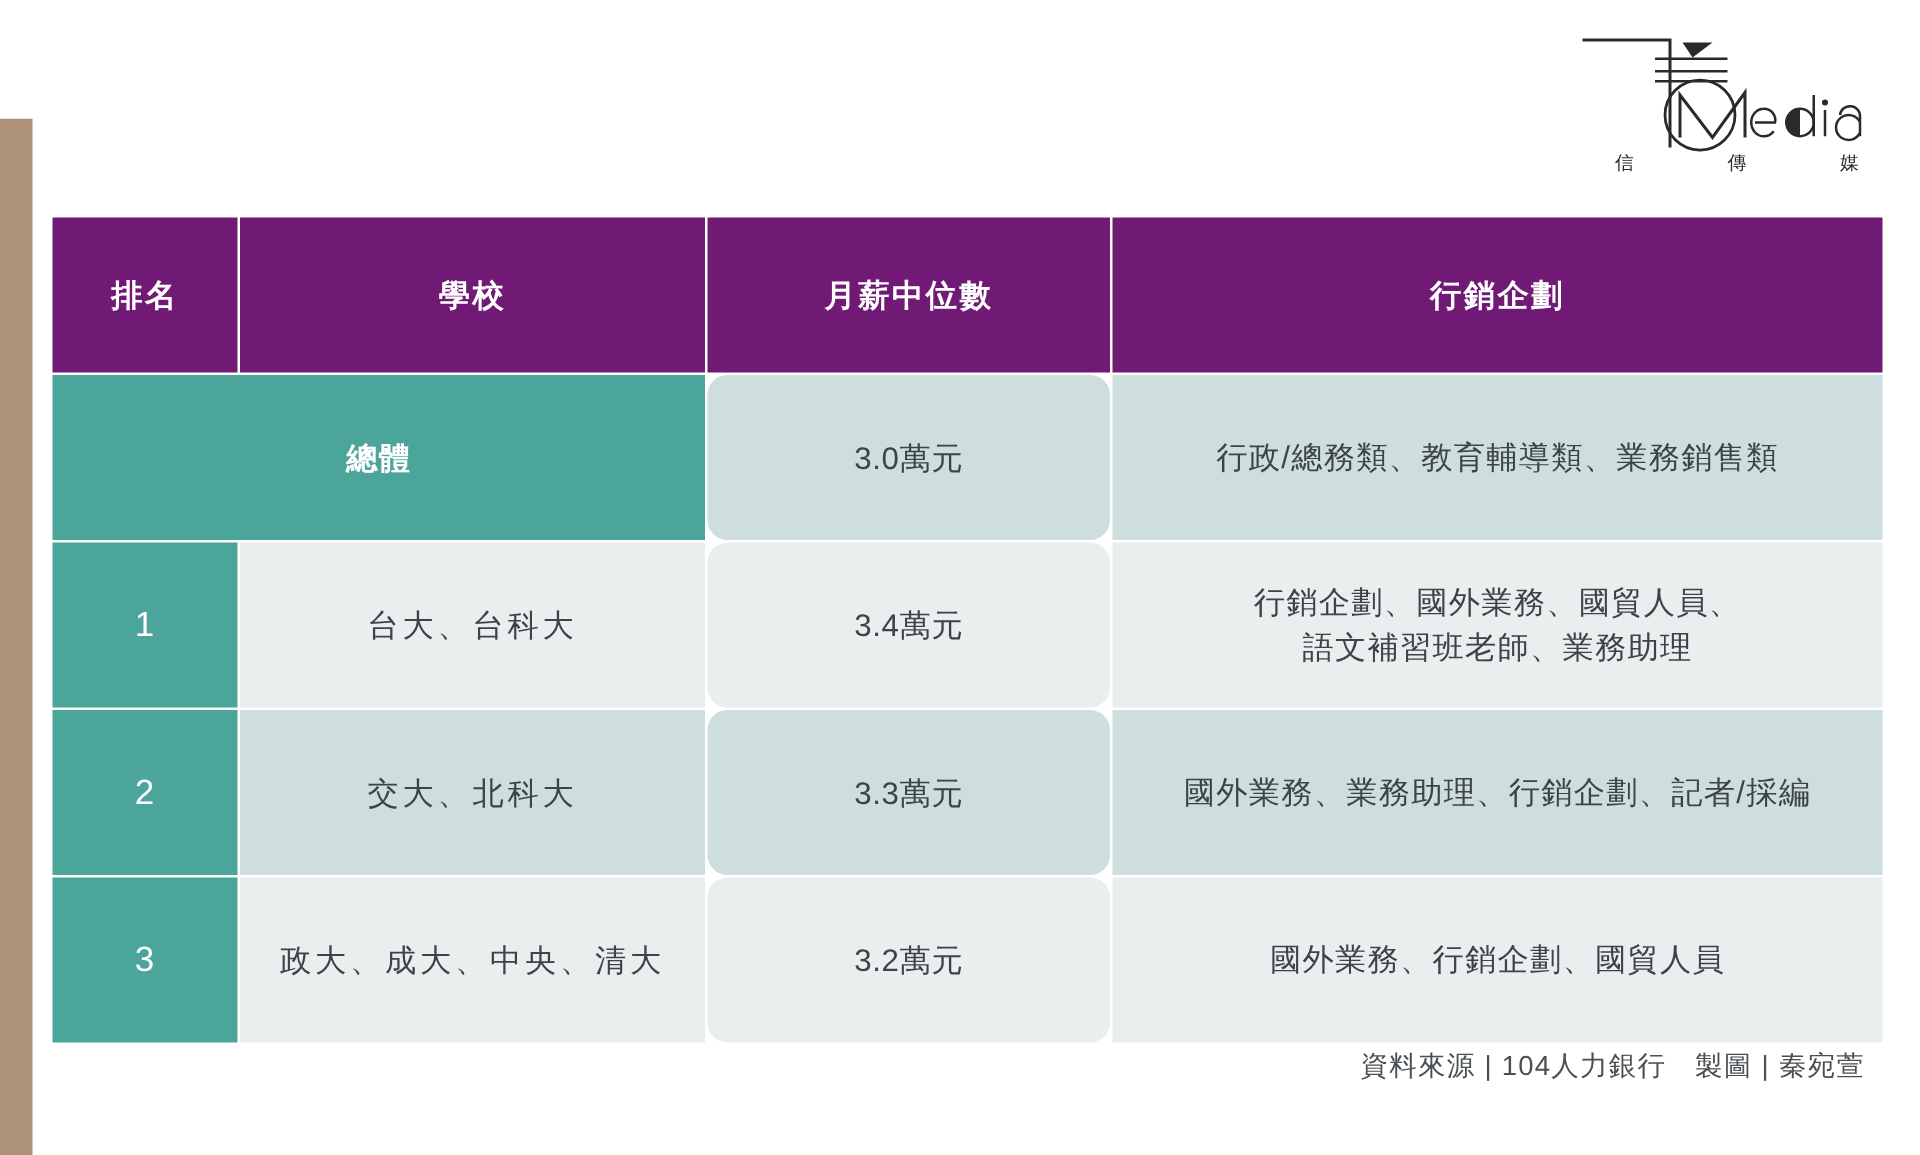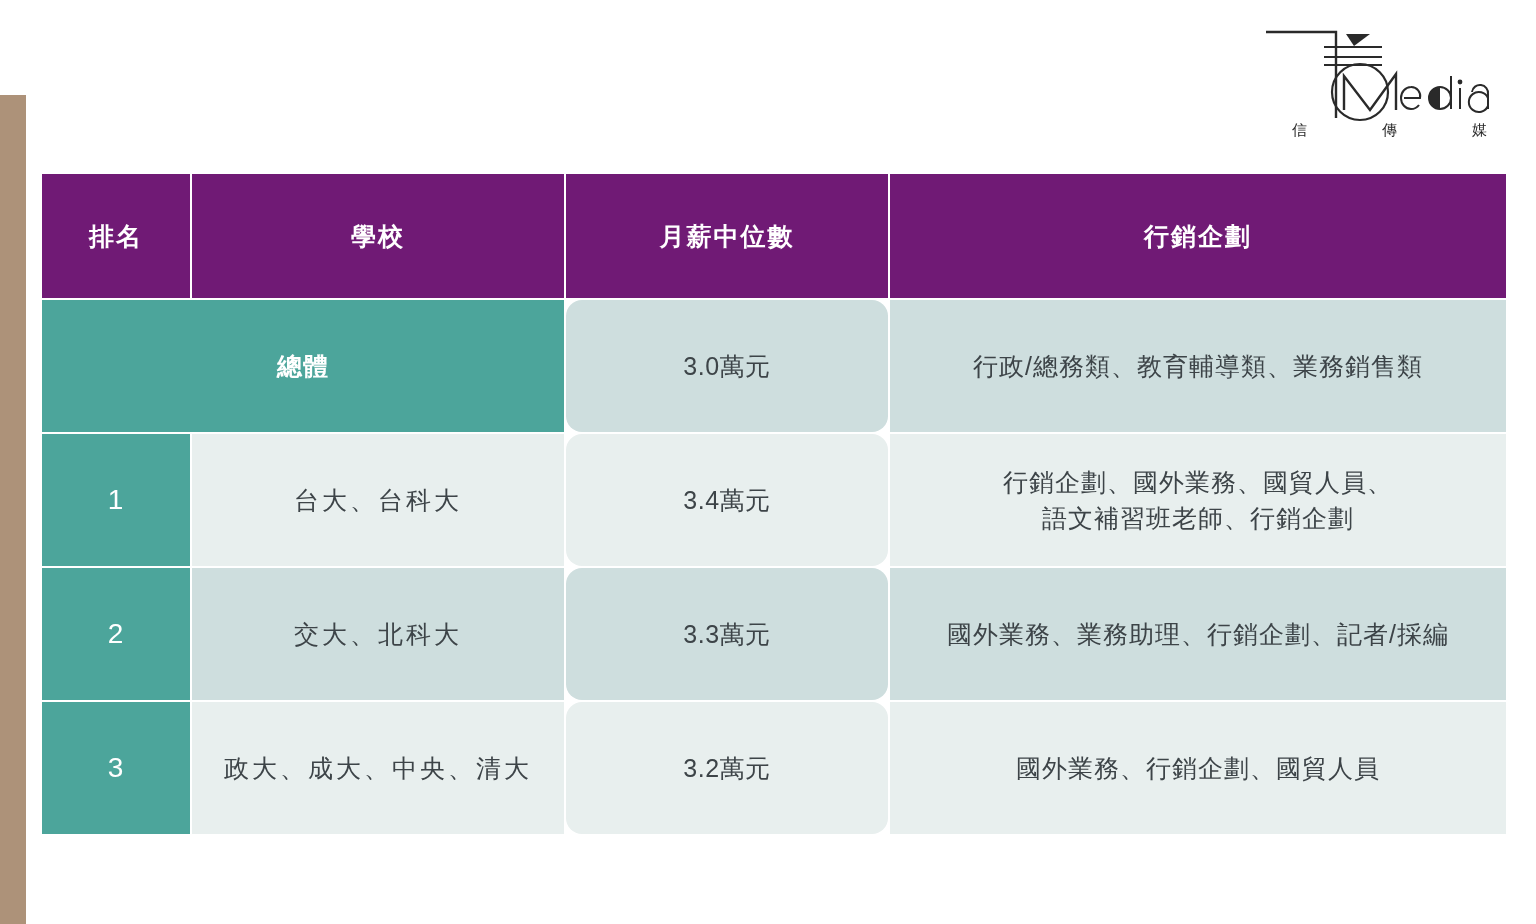--- a/index.html
+++ b/index.html
@@ -214,21 +214,21 @@
           <td class="fill-dark sal-cell">3.0萬元</td>
           <td class="fill-dark job-cell">行政/總務類、教育輔導類、業務銷售類</td>
         </tr>
 
         <tr>
           <td class="rank-cell">1</td>
           <td class="fill-light school-cell">台大、台科大</td>
           <td class="fill-light sal-cell">3.4萬元</td>
           <td class="fill-light job-cell">
             <div>行銷企劃、國外業務、國貿人員、</div>
-            <div>語文補習班老師、行銷企劃</div>
+            <div>語文補習班老師、業務助理</div>
           </td>
         </tr>
 
         <tr>
           <td class="rank-cell">2</td>
           <td class="fill-dark school-cell">交大、北科大</td>
           <td class="fill-dark sal-cell">3.3萬元</td>
           <td class="fill-dark job-cell">
             <div>國外業務、業務助理、行銷企劃、記者/採編</div>
           </td>
@@ -240,14 +240,15 @@
           <td class="fill-light sal-cell">3.2萬元</td>
           <td class="fill-light job-cell">
             <div>國外業務、行銷企劃、國貿人員</div>
           </td>
         </tr>
 
       </tbody>
     </table>
   </div>
 
+  <div class="footer">資料來源 | 104人力銀行　製圖 | 秦宛萱</div>
 
 </div>
 
 </body></html>

